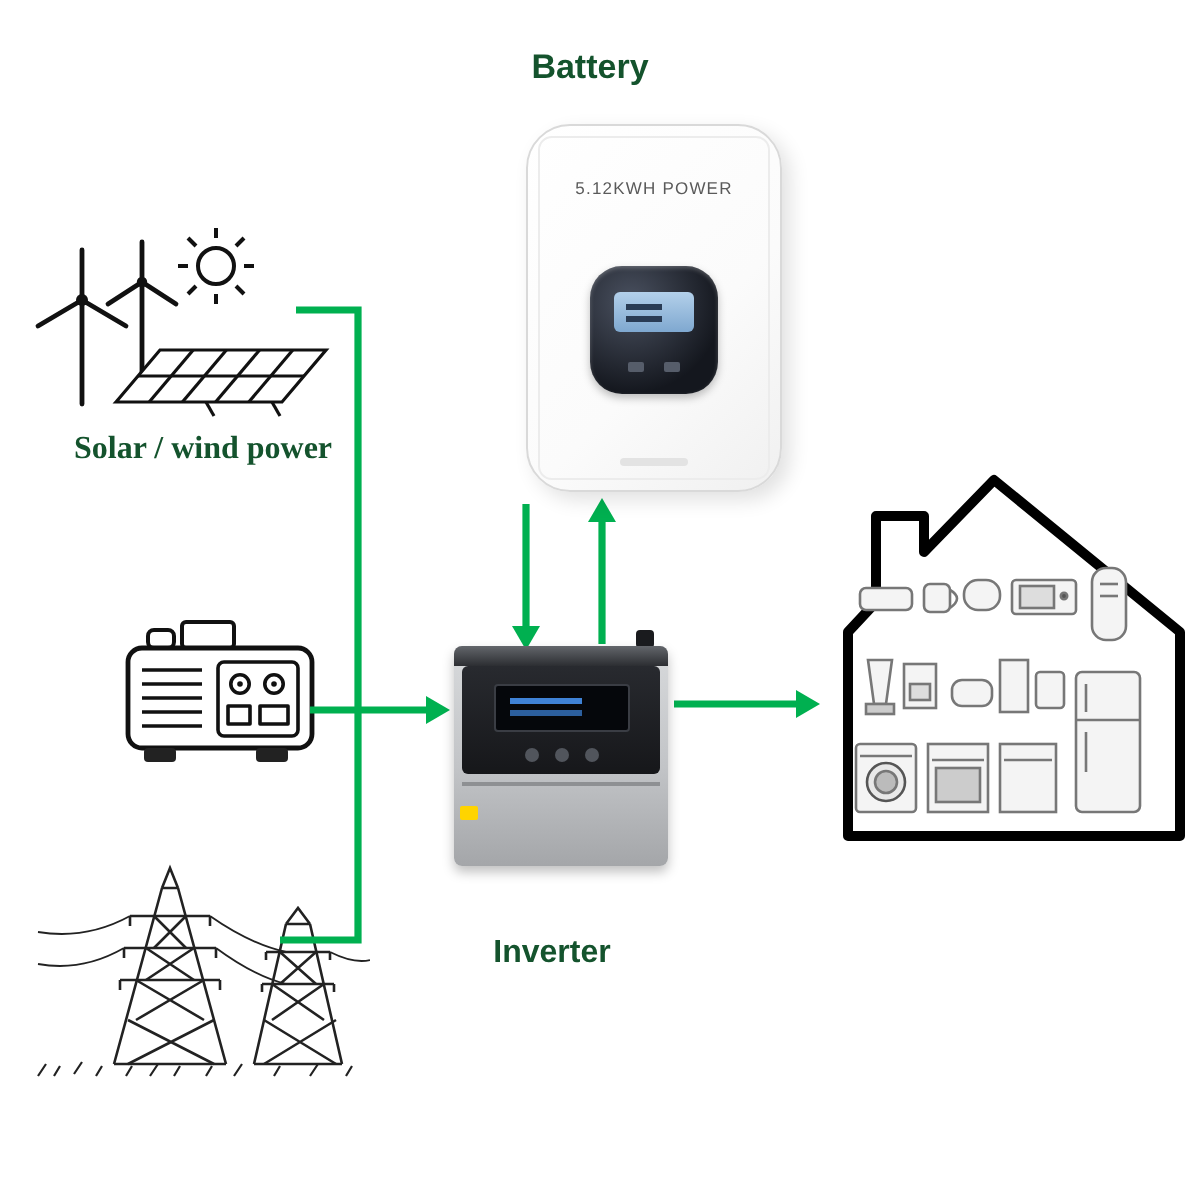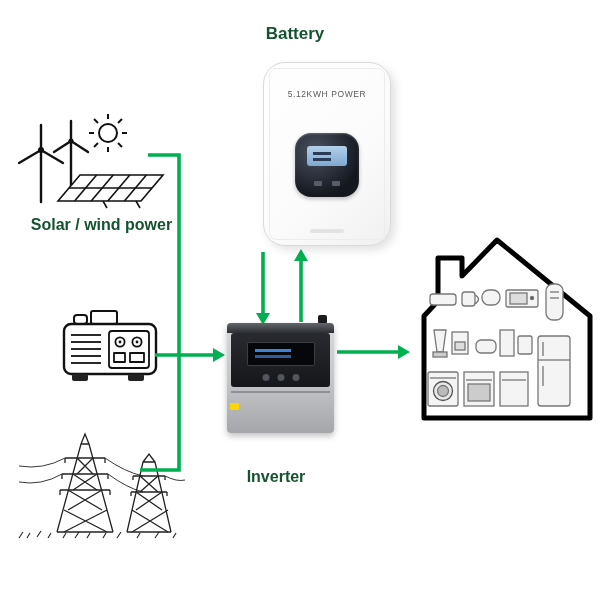--- a/index.html
+++ b/index.html
@@ -50,21 +50,21 @@
   .inv-seam{position:absolute;left:4px;right:4px;top:68px;height:2px;background:#8e9093;}
   .inv-logo{position:absolute;left:3px;top:80px;width:9px;height:7px;background:#ffd400;border-radius:1px;}
 </style>
 </head>
 <body>
 
 <div class="canvas">
 
 
   <div class="label" style="left:225px;top:24px;width:140px;font-size:17px;">Battery</div>
-  <div class="label" style="left:14px;top:216px;width:175px;">Solar / wind power</div>
+  <div class="label" style="left:14px;top:216px;width:175px;font-family:Liberation Serif, serif;">Solar / wind power</div>
   <div class="label" style="left:216px;top:468px;width:120px;">Inverter</div>
 
   <svg style="left:8px;top:95px;" width="178" height="118" viewBox="0 0 178 118">
     <g stroke="#111" stroke-width="2.4" stroke-linecap="round" fill="none">
 
       <line x1="33" y1="57" x2="33" y2="107"></line>
       <line x1="33" y1="55" x2="33" y2="30"></line>
       <line x1="33" y1="55" x2="11" y2="68"></line>
       <line x1="33" y1="55" x2="55" y2="68"></line>
 

